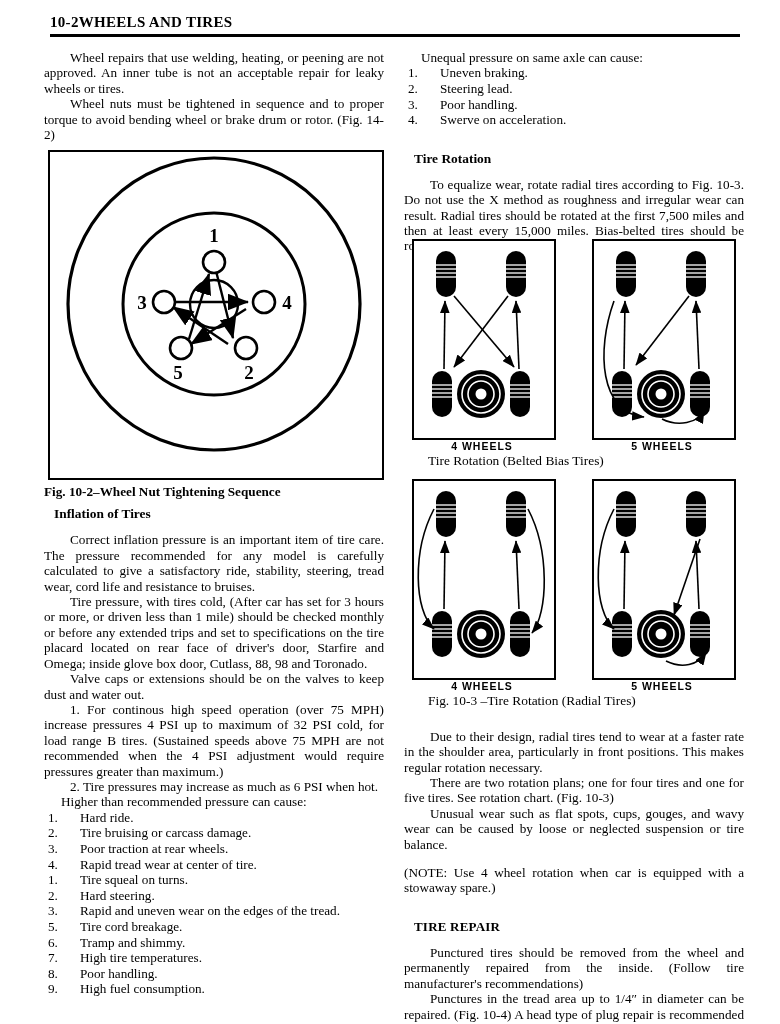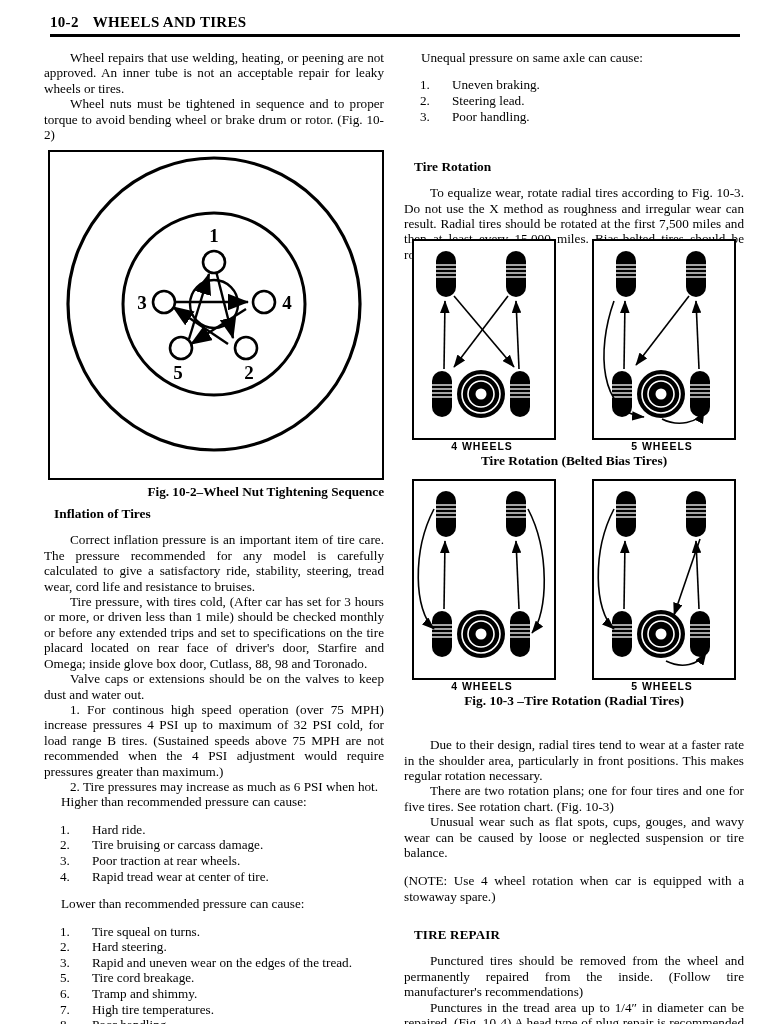--- a/index.html
+++ b/index.html
@@ -24,21 +24,21 @@
     top: 14px;
     width: 690px;
   }
   #page-header .head-line {
     font-family: "Liberation Serif", serif;
     font-weight: bold;
     font-size: 15px;
     letter-spacing: 0.3px;
     white-space: nowrap;
   }
-  #page-header .head-num { margin-right: 14px; }
+  #page-header .head-num { }
   #header-rule {
     position: absolute;
     left: 50px;
     top: 34px;
     width: 690px;
     height: 3px;
     background: #000;
   }
 
   
@@ -64,21 +64,21 @@
     margin: 10px;
     font-size: 13.4px;
     font-weight: bold;
     line-height: 16px;
     text-align: left;
   }
   h3.sub.caps { font-size: 13px; letter-spacing: 0.2px; }
   .gap-md { height: 13px; }
 
   ul.numlist {
-    margin: 12px;
+    margin: 0;
     padding: 0;
     list-style: none;
   }
   ul.numlist li {
     font-size: 13.2px;
     line-height: 15.6px;
     padding-left: 38px;
     text-indent: -17px;
     text-align: left;
   }
@@ -92,21 +92,21 @@
     width: 332px;
     height: 326px;
     border: 2px solid #000;
     background: #fff;
   }
   #fig-10-2-caption {
     position: absolute;
     left: 44px;
     top: 484px;
     width: 340px;
-    text-align: right;
+    text-align: left;
     font-size: 13.2px;
     font-weight: bold;
   }
 
   
   .rot-box {
     position: absolute;
     border: 2px solid #000;
     background: #fff;
   }
@@ -125,83 +125,82 @@
     letter-spacing: 1px;
   }
   #lbl-bias-4 { left: 412px; top: 440px; }
   #lbl-bias-5 { left: 592px; top: 440px; }
   #lbl-rad-4  { left: 412px; top: 680px; }
   #lbl-rad-5  { left: 592px; top: 680px; }
 
   .fig-caption-center {
     position: absolute;
     width: 340px;
-    left: 404px;
-    text-align: center;
+    left: 428px;
     font-size: 13.4px;
-    font-weight: bold;
+    font-weight: normal;
   }
   #cap-bias { top: 453px; }
   #cap-radial { top: 693px; }
 
   svg { display: block; }
   .nofill { fill: none; }
 </style>
 </head>
 <body>
 
 <div id="page-header">
   <div class="head-line">
     <span class="head-num">10-2</span><span>WHEELS AND TIRES</span>
   </div>
 </div>
 <div id="header-rule"></div>
 
 <div id="left-column" class="column">
 
   <p class="para">Wheel repairs that use welding, heating, or peening are not approved. An inner tube is not an acceptable repair for leaky wheels or tires.</p>
-  <p class="para">Wheel nuts must be tightened in sequence and to proper torque to avoid bending wheel or brake drum or rotor. (Fig. 10-2)</p>
+  <p class="para">Wheel nuts must be tightened in sequence and to proper torque to avoid bending wheel or brake drum or rotor. (Fig. 14-2)</p>
 
   <div style="height:354px"></div>
 
   <h3 class="sub">Inflation of Tires</h3>
   <p class="para">Correct inflation pressure is an important item of tire care. The pressure recommended for any model is carefully calculated to give a satisfactory ride, stability, steering, tread wear, cord life and resistance to bruises.</p>
   <p class="para">Tire pressure, with tires cold, (After car has set for 3 hours or more, or driven less than 1 mile) should be checked monthly or before any extended trips and set to specifications on the tire placard located on rear face of driver's door, Starfire and Omega; inside glove box door, Cutlass, 88, 98 and Toronado.</p>
   <p class="para">Valve caps or extensions should be on the valves to keep dust and water out.</p>
   <p class="para">1. For continous high speed operation (over 75 MPH) increase pressures 4 PSI up to maximum of 32 PSI cold, for load range B tires. (Sustained speeds above 75 MPH are not recommended when the 4 PSI adjustment would require pressures greater than maximum.)</p>
   <p class="para">2. Tire pressures may increase as much as 6 PSI when hot.</p>
 
   <p class="para" style="text-indent:17px">Higher than recommended pressure can cause:</p>
   <ul class="numlist">
     <li><span class="n">1.</span><span>Hard ride.</span></li>
     <li><span class="n">2.</span><span>Tire bruising or carcass damage.</span></li>
     <li><span class="n">3.</span><span>Poor traction at rear wheels.</span></li>
     <li><span class="n">4.</span><span>Rapid tread wear at center of tire.</span></li>
   </ul>
 
-  <p class="para" style="text-indent:17px">Lower than recommended pressure can cause:</p>
   <ul class="numlist">
     <li><span class="n">1.</span><span>Tire squeal on turns.</span></li>
     <li><span class="n">2.</span><span>Hard steering.</span></li>
     <li><span class="n">3.</span><span>Rapid and uneven wear on the edges of the tread.</span></li>
     <li><span class="n">5.</span><span>Tire cord breakage.</span></li>
     <li><span class="n">6.</span><span>Tramp and shimmy.</span></li>
     <li><span class="n">7.</span><span>High tire temperatures.</span></li>
     <li><span class="n">8.</span><span>Poor handling.</span></li>
     <li><span class="n">9.</span><span>High fuel consumption.</span></li>
   </ul>
 </div>
 
 <div id="right-column" class="column">
 
   <p class="para" style="text-indent:17px">Unequal pressure on same axle can cause:</p>
   <ul class="numlist">
     <li><span class="n">1.</span><span>Uneven braking.</span></li>
     <li><span class="n">2.</span><span>Steering lead.</span></li>
     <li><span class="n">3.</span><span>Poor handling.</span></li>
+    <li><span class="n">4.</span><span>Swerve on acceleration.</span></li>
   </ul>
 
   <div class="gap-md"></div>
 
   <h3 class="sub">Tire Rotation</h3>
   <p class="para">To equalize wear, rotate radial tires according to Fig. 10-3. Do not use the X method as roughness and irregular wear can result. Radial tires should be rotated at the first 7,500 miles and then at least every 15,000 miles. Bias-belted tires should be rotated every 7,500 miles.</p>
 
   <div style="height:475px"></div>
 
   <p class="para">Due to their design, radial tires tend to wear at a faster rate in the shoulder area, particularly in front positions. This makes regular rotation necessary.</p>

